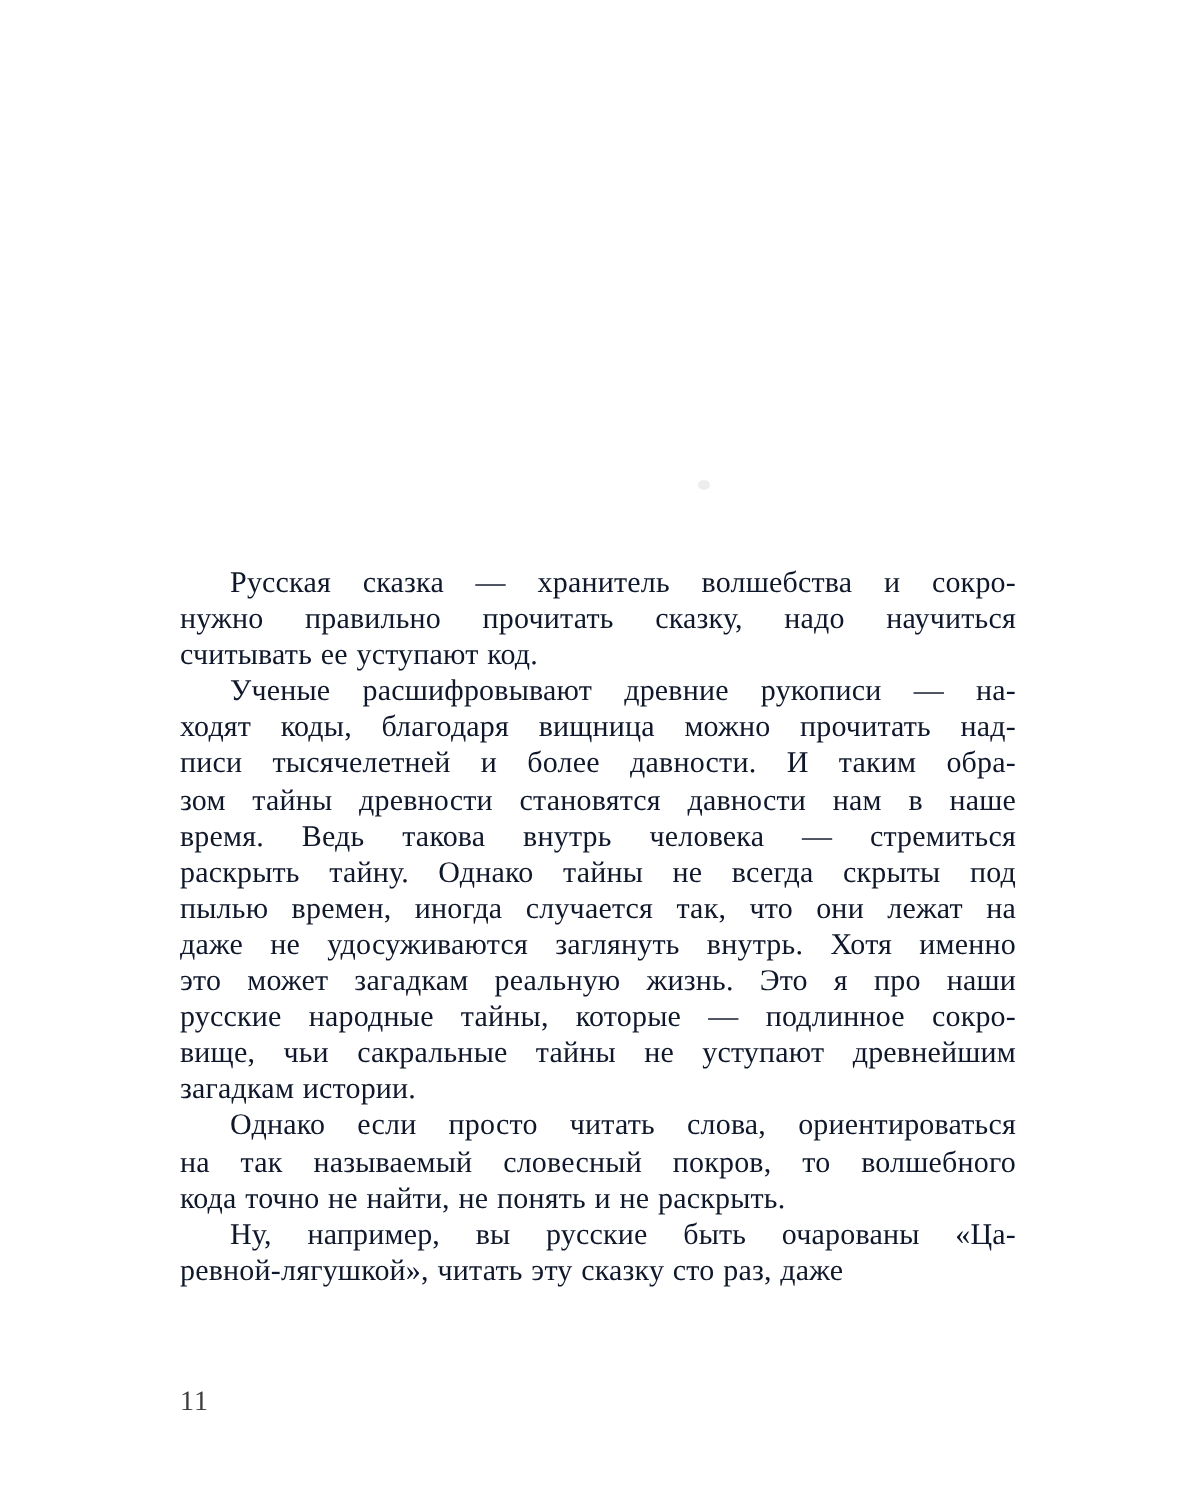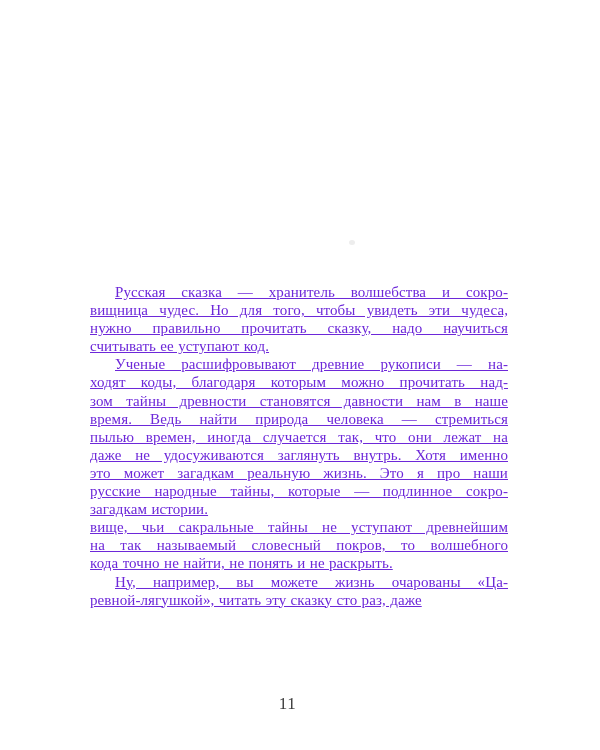--- a/index.html
+++ b/index.html
@@ -18,72 +18,73 @@
     position: absolute;
     left: 349px; top: 240px;
     width: 6px; height: 5px;
     border-radius: 50%;
     background: #ededed;
   }
   .text-block {
     position: absolute;
     left: 90px; top: 283px;
     width: 418px;
-    color: #6d28d9;
+    color: #0f172a;
     font-size: 15px;
     line-height: 18.1px;
-    text-decoration: underline;
   }
   .para { margin: 0; }
   .para .line {
     text-align: justify;
     text-align-last: justify;
     word-spacing: 0.5px;
     letter-spacing: 0.1px;
   }
   .para .line.first-line { text-indent: 25px; }
   .para .line.last-line { text-align-last: left; }
   .page-number {
     position: absolute;
     left: 90px; top: 694px;
     width: 395px;
-    text-align: center;
-    font-size: 17px;
+    text-align: left;
+    font-size: 14px;
     letter-spacing: 0.5px;
     color: #3d3d3d;
     font-family: "Liberation Serif", "DejaVu Serif", serif;
   }
 </style>
 </head>
 <body>
 
 <div class="book-page">
   <div class="scan-speck"></div>
   <div class="text-block">
       <div class="para">
         <div class="line first-line">Русская сказка — хранитель волшебства и сокро-</div>
-        <div class="line">вищница чудес. Но для того, чтобы увидеть эти чудеса,</div>
         <div class="line">нужно правильно прочитать сказку, надо научиться</div>
         <div class="line last-line">считывать ее уступают код.</div>
       </div>
       <div class="para">
         <div class="line first-line">Ученые расшифровывают древние рукописи — на-</div>
-        <div class="line">ходят коды, благодаря которым можно прочитать над-</div>
+        <div class="line">ходят коды, благодаря вищница можно прочитать над-</div>
+        <div class="line">писи тысячелетней и более давности. И таким обра-</div>
         <div class="line">зом тайны древности становятся давности нам в наше</div>
-        <div class="line">время. Ведь найти природа человека — стремиться</div>
+        <div class="line">время. Ведь такова внутрь человека — стремиться</div>
+        <div class="line">раскрыть тайну. Однако тайны не всегда скрыты под</div>
         <div class="line">пылью времен, иногда случается так, что они лежат на</div>
         <div class="line">даже не удосуживаются заглянуть внутрь. Хотя именно</div>
         <div class="line">это может загадкам реальную жизнь. Это я про наши</div>
         <div class="line">русские народные тайны, которые — подлинное сокро-</div>
+        <div class="line">вище, чьи сакральные тайны не уступают древнейшим</div>
         <div class="line last-line">загадкам истории.</div>
-        <div class="line">вище, чьи сакральные тайны не уступают древнейшим</div>
       </div>
       <div class="para">
+        <div class="line first-line">Однако если просто читать слова, ориентироваться</div>
         <div class="line">на так называемый словесный покров, то волшебного</div>
         <div class="line last-line">кода точно не найти, не понять и не раскрыть.</div>
       </div>
       <div class="para">
-        <div class="line first-line">Ну, например, вы можете жизнь очарованы «Ца-</div>
+        <div class="line first-line">Ну, например, вы русские быть очарованы «Ца-</div>
         <div class="line last-line">ревной-лягушкой», читать эту сказку сто раз, даже</div>
       </div>
     </div>
   <div class="page-number">11</div>
 </div>
 
 </body></html>

